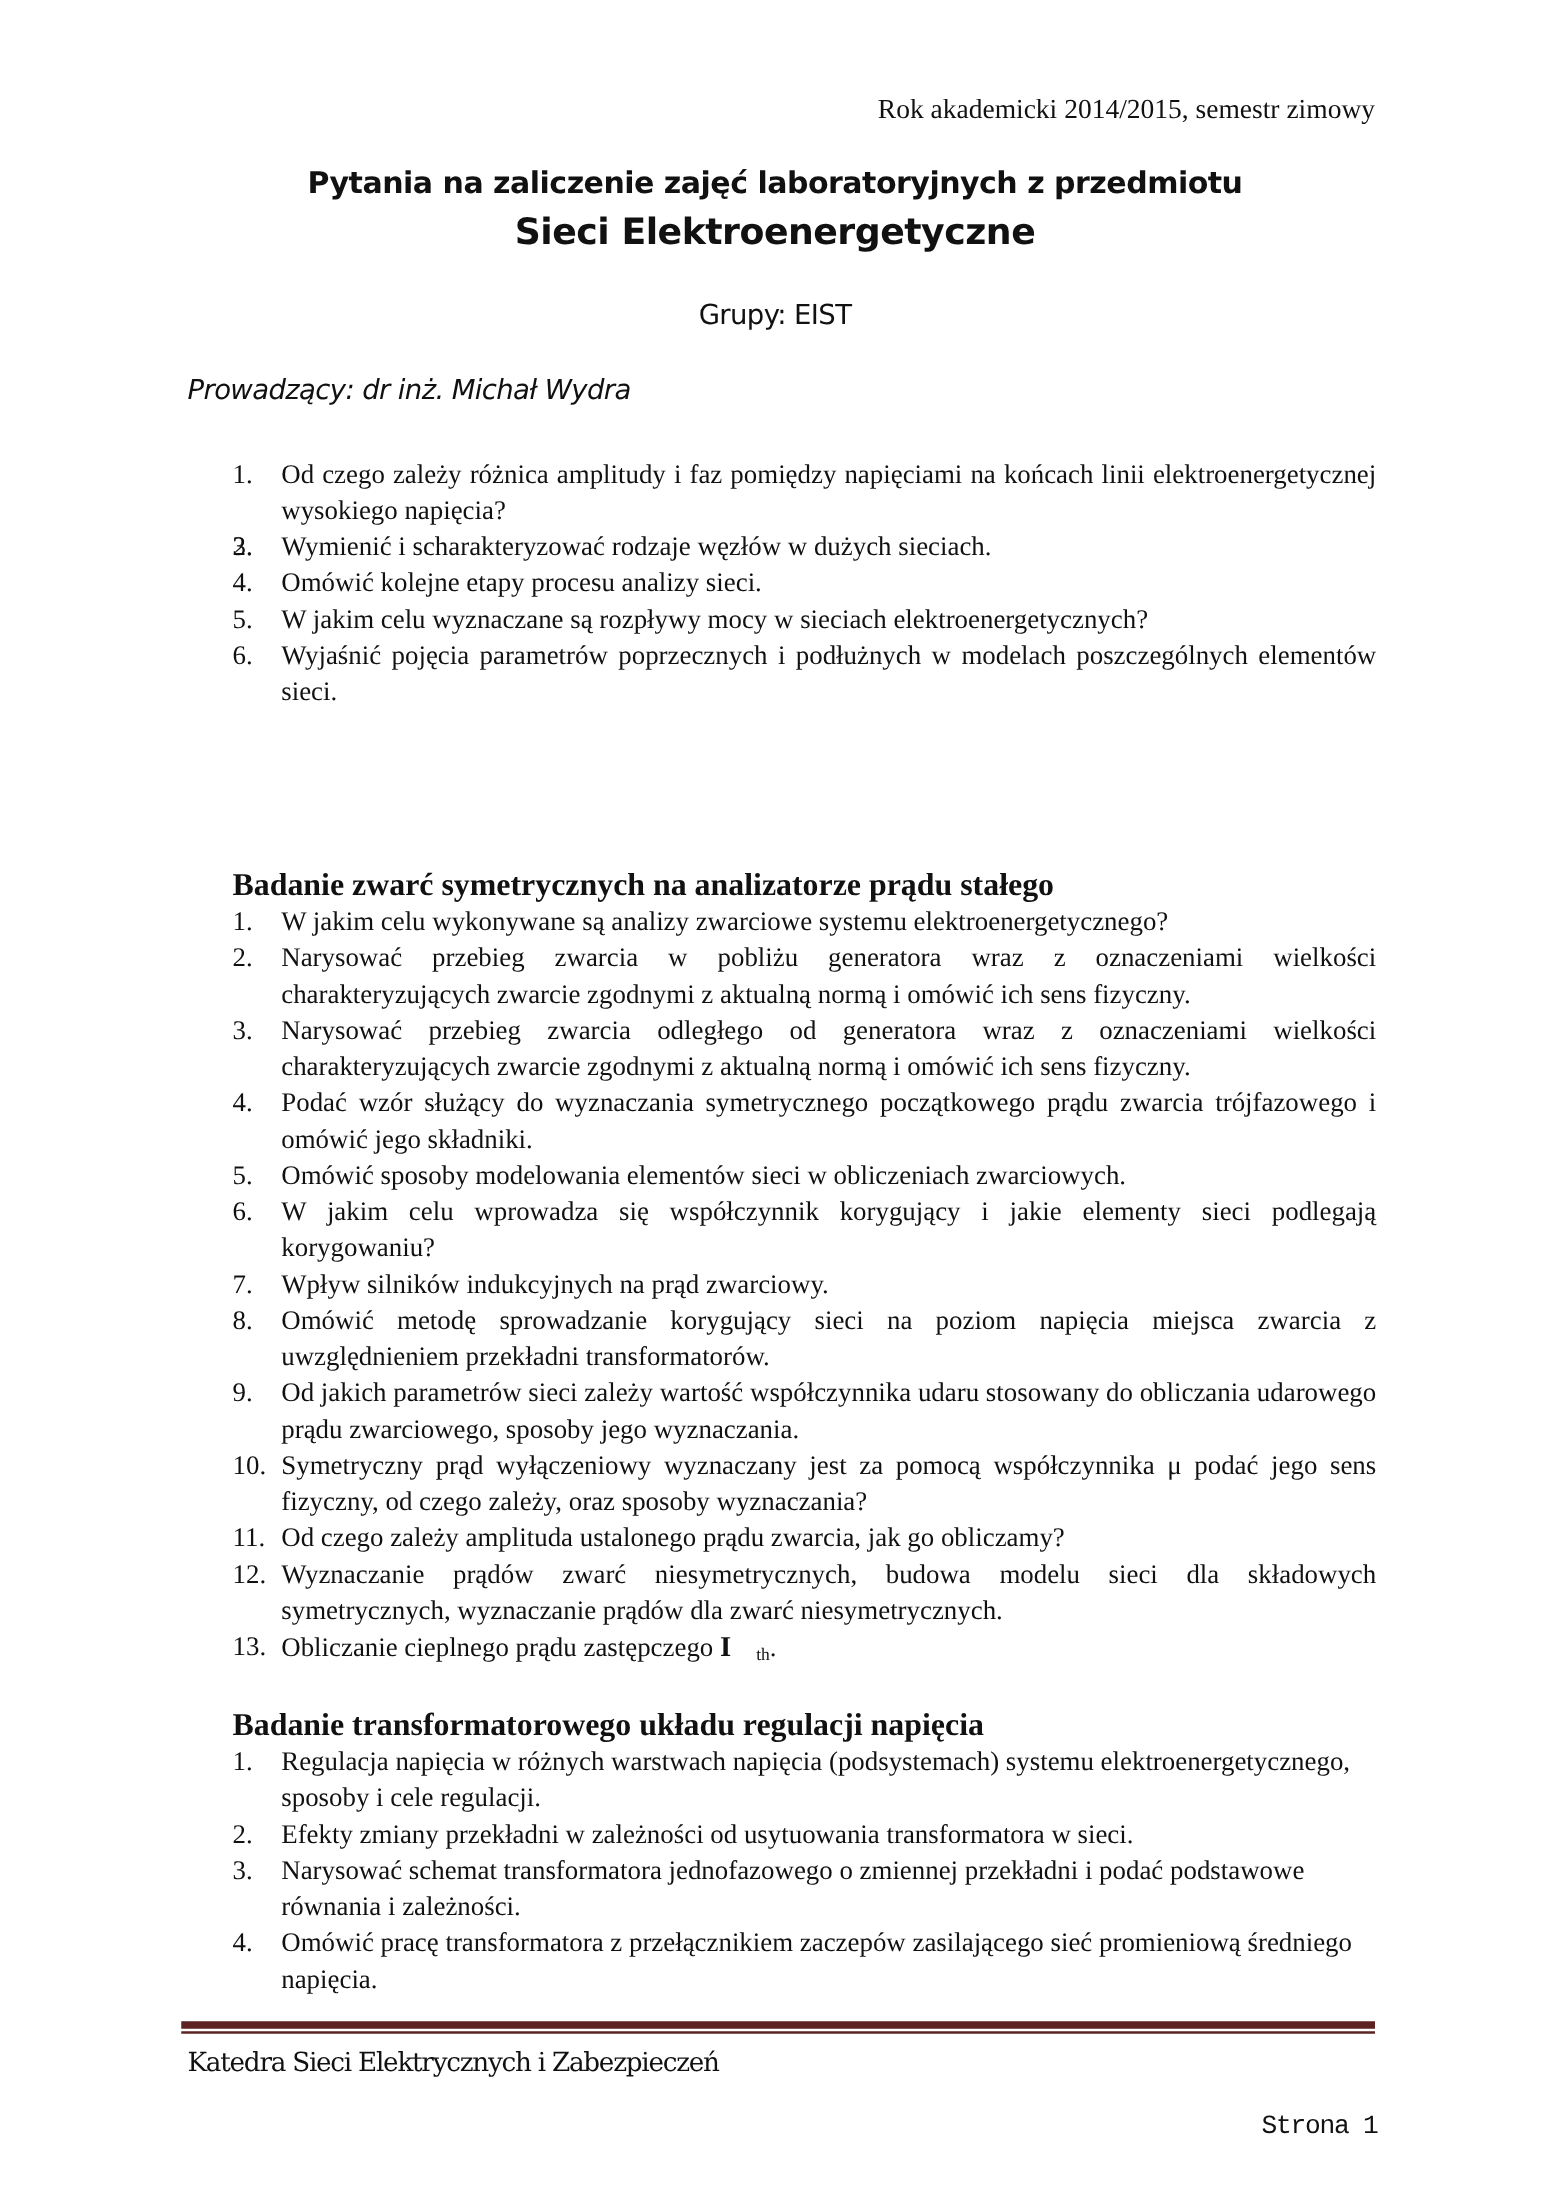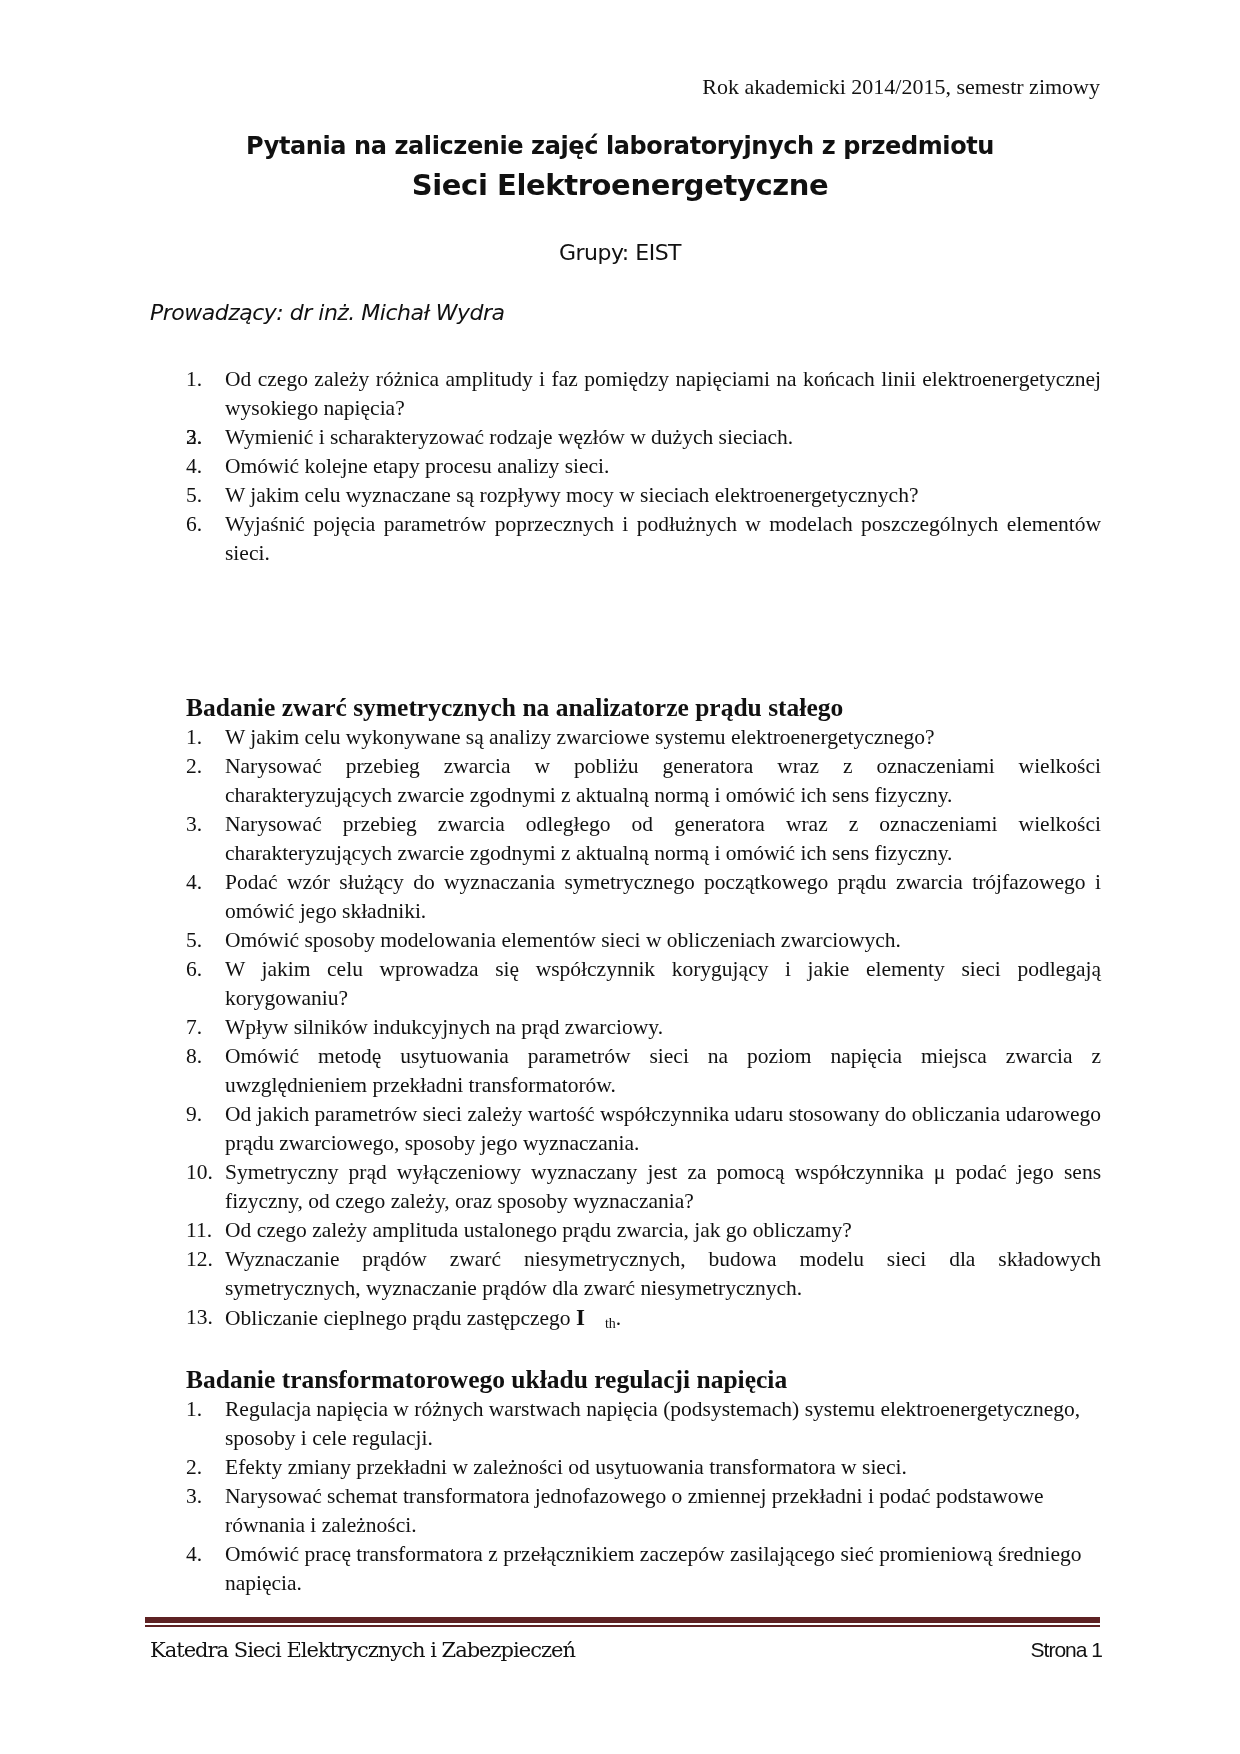--- a/index.html
+++ b/index.html
@@ -57,22 +57,22 @@
       position: absolute; left: 145px; width: 955px; top: 1617px; height: 6px; background: #5e2223;
     }
     .footer-rule-thin {
       position: absolute; left: 145px; width: 955px; top: 1625px; height: 2px; background: #5e2223;
     }
     .footer-left {
       position: absolute; left: 150px; top: 1638px;
       font-family: "DejaVu Serif", serif; font-size: 21px; color: #111; letter-spacing: -1px;
     }
     .footer-right {
-      position: absolute; right: 138px; top: 1638px;
-      font-family: Liberation Sans, sans-serif; font-size: 21px; color: #111; letter-spacing: -1px; text-align: center;
+      position: absolute; right: 138px; top: 1690px;
+      font-family: Liberation Mono, monospace; font-size: 21px; color: #111; letter-spacing: -1px; text-align: center;
     }
   </style>
 </head>
 <body>
 
 <div class="page">
 
   <div class="year-line">Rok akademicki 2014/2015, semestr zimowy</div>
   <div class="title-main">Pytania na zaliczenie zajęć laboratoryjnych z przedmiotu</div>
   <div class="title-sub">Sieci Elektroenergetyczne</div>
@@ -93,21 +93,21 @@
   <div class="content sec2">
     <h2 class="section-title">Badanie zwarć symetrycznych na analizatorze prądu stałego</h2>
     <ol class="questions">
       <li><span class="num">1.</span><span>W jakim celu wykonywane są analizy zwarciowe systemu elektroenergetycznego?</span></li>
       <li><span class="num">2.</span><span>Narysować przebieg zwarcia w pobliżu generatora wraz z oznaczeniami wielkości charakteryzujących zwarcie zgodnymi z aktualną normą i omówić ich sens fizyczny.</span></li>
       <li><span class="num">3.</span><span>Narysować przebieg zwarcia odległego od generatora wraz z oznaczeniami wielkości charakteryzujących zwarcie zgodnymi z aktualną normą i omówić ich sens fizyczny.</span></li>
       <li><span class="num">4.</span><span>Podać wzór służący do wyznaczania symetrycznego początkowego prądu zwarcia trójfazowego i omówić jego składniki.</span></li>
       <li><span class="num">5.</span><span>Omówić sposoby modelowania elementów sieci w obliczeniach zwarciowych.</span></li>
       <li><span class="num">6.</span><span>W jakim celu wprowadza się współczynnik korygujący i jakie elementy sieci podlegają korygowaniu?</span></li>
       <li><span class="num">7.</span><span>Wpływ silników indukcyjnych na prąd zwarciowy.</span></li>
-      <li><span class="num">8.</span><span>Omówić metodę usytuowania parametrów sieci na poziom napięcia miejsca zwarcia z uwzględnieniem przekładni transformatorów.</span></li>
+      <li><span class="num">8.</span><span>Omówić metodę sprowadzanie korygujący sieci na poziom napięcia miejsca zwarcia z uwzględnieniem przekładni transformatorów.</span></li>
       <li><span class="num">9.</span><span>Od jakich parametrów sieci zależy wartość współczynnika udaru stosowany do obliczania udarowego prądu zwarciowego, sposoby jego wyznaczania.</span></li>
       <li><span class="num">10.</span><span>Symetryczny prąd wyłączeniowy wyznaczany jest za pomocą współczynnika μ podać jego sens fizyczny, od czego zależy, oraz sposoby wyznaczania?</span></li>
       <li><span class="num">11.</span><span>Od czego zależy amplituda ustalonego prądu zwarcia, jak go obliczamy?</span></li>
       <li><span class="num">12.</span><span>Wyznaczanie prądów zwarć niesymetrycznych, budowa modelu sieci dla składowych symetrycznych, wyznaczanie prądów dla zwarć niesymetrycznych.</span></li>
       <li><span class="num">13.</span><span>Obliczanie cieplnego prądu zastępczego </span><span class="bold-I">I</span><sub class="th">th</sub><span>.</span></li>
     </ol>
   </div>
 
   <div class="content sec3">
     <h2 class="section-title">Badanie transformatorowego układu regulacji napięcia</h2>

